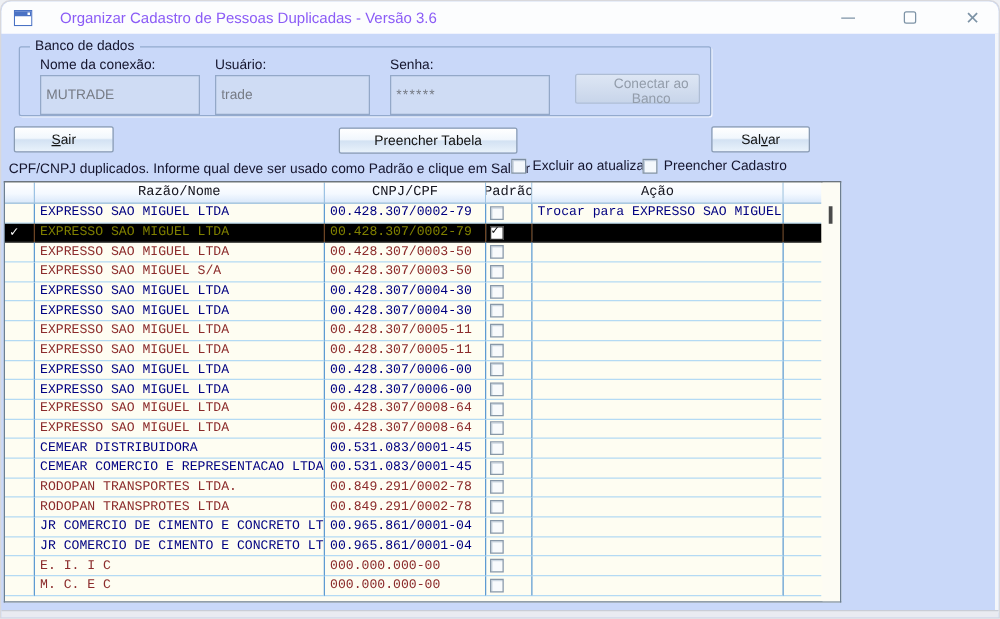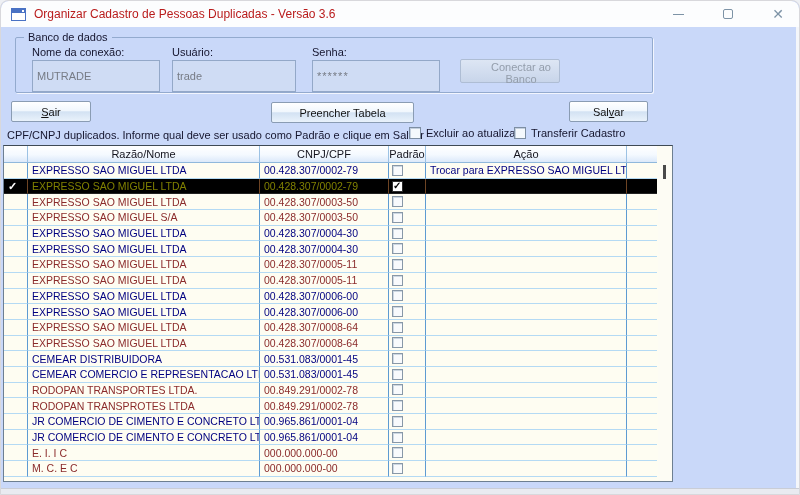--- a/index.html
+++ b/index.html
@@ -3,28 +3,28 @@
 <meta charset="utf-8">
 <style>
   html,body{margin:0;padding:0;background:#eef0f4;font-family:"Liberation Sans",sans-serif;}
   *{box-sizing:border-box;}
   .window{position:relative;width:800px;height:495px;background:var(--form-bg,#c9d8f9);
     border-radius:8px 8px 0 0;overflow:hidden;border:1px solid #d8d8dc;}
   
   .titlebar{position:absolute;left:0;top:0;width:100%;height:26px;background:#fcfdfe;
     display:flex;align-items:center;border-radius:8px 8px 0 0;}
   .app-icon{margin-left:10px;display:inline-flex;}
-  .title-text{margin-left:8px;font-size:12px;color:#b91c1c;}
+  .title-text{margin-left:22px;font-size:12px;color:#8b5cf6;}
   .win-controls{position:absolute;right:8px;top:0;height:26px;display:flex;align-items:center;gap:24px;}
   .win-btn{width:26px;height:22px;display:flex;align-items:center;justify-content:center;color:#6e8498;cursor:default;}
   .glyph-min{width:11px;height:0;border-top:1.4px solid #7d93a6;display:block;}
   .glyph-max{width:10px;height:10px;border:1.4px solid #7d93a6;border-radius:2px;display:block;}
   .glyph-close{font-size:14px;line-height:14px;color:#7d93a6;}
   
-  .groupbox{position:absolute;left:14px;top:36px;width:638px;height:56px;
+  .groupbox{position:absolute;left:14px;top:36px;width:554px;height:56px;
     border:1px solid #93aace;border-radius:2px;box-shadow:1px 1px 0 rgba(255,255,255,.75);}
   .groupbox-label{position:absolute;top:-7px;left:8px;background:var(--form-bg,#c9d8f9);
     padding:0 4px;font-size:11px;color:#15152e;}
   .field-label{position:absolute;font-size:11px;color:#15152e;}
   .field-input{position:absolute;height:20px;background:#cfdcf4;border:1px solid #93a8c8;
     color:#767b85;font-size:11px;font-family:"Liberation Sans",sans-serif;padding:15px 4px;}
   .btn{font-family:"Liberation Sans",sans-serif;font-size:11px;color:#111;
     background:linear-gradient(#ffffff,#f1f7fd 45%,#d3e2f3 52%,#e9f2fb);
     border:1px solid #8a9cb3;border-radius:2px;}
   .btn:disabled,.btn.disabled{color:#939dab;background:linear-gradient(#dde6f4,#c8d5ea);border-color:#aebdd4;}
@@ -38,21 +38,21 @@
   .instruction{position:absolute;left:6px;top:128px;font-size:11px;color:#15152e;}
   .opt{position:absolute;top:126px;display:flex;align-items:center;gap:5px;font-size:11px;color:#15152e;}
   .opt-excluir{left:408px;}
   .opt-transferir{left:513px;}
   .opt-box{width:12px;height:12px;background:#f4f8fc;border:1px solid #7d8ea2;
     box-shadow:inset 1px 1px 0 #c3cfde;display:inline-block;}
   
   .grid{position:absolute;left:2px;top:144px;width:670px;height:337px;
     background:var(--grid-cell-bg,#fefdf2);border:1px solid #6d7f91;border-top-color:#3f4a55;}
   .grid-inner{position:absolute;left:0;top:0;right:15px;bottom:0;overflow:hidden;}
-  .g-row{display:flex;width:655px;}
+  .g-row{display:flex;width:655px;font-family:Liberation Mono, monospace;}
   .g-head{height:17px;}
   .g-head .g-cell{background:linear-gradient(#ffffff,#f4f9ff 55%,#dbe9fa);
     border-right:1px solid #9cc2e4;border-bottom:1px solid #8fb8dc;
     color:#14141e;font-size:11px;justify-content:center;padding:0;}
   .g-body .g-row{height:15.7px;}
   .g-cell{display:flex;align-items:center;overflow:hidden;white-space:nowrap;
     border-right:1px solid #5e9bd2;border-bottom:1px solid #b4daf4;
     font-size:10.5px;padding-left:4px;}
   .w-ind{width:24px;padding-left:0;justify-content:flex-start;}
   .w-name{width:232px;}
@@ -120,21 +120,21 @@
   <button class="btn btn-sair"><span></span><span class="accel">S</span><span>air</span></button>
   <button class="btn btn-salvar"><span>Sal</span><span class="accel">v</span><span>ar</span></button>
 
   <div class="instruction">CPF/CNPJ duplicados. Informe qual deve ser usado como Padrão e clique em Salvar</div>
   <div class="opt opt-excluir">
     <span class="opt-box"></span>
     <span>Excluir ao atualizar</span>
   </div>
   <div class="opt opt-transferir">
     <span class="opt-box"></span>
-    <span>Transferir Cadastro</span>
+    <span>Preencher Cadastro</span>
   </div>
 
   <div class="grid">
     <div class="grid-inner">
       <div class="g-row g-head">
         <div class="g-cell w-ind"></div>
         <div class="g-cell w-name">Razão/Nome</div>
         <div class="g-cell w-cnpj">CNPJ/CPF</div>
         <div class="g-cell w-pad">Padrão</div>
         <div class="g-cell w-acao">Ação</div>

